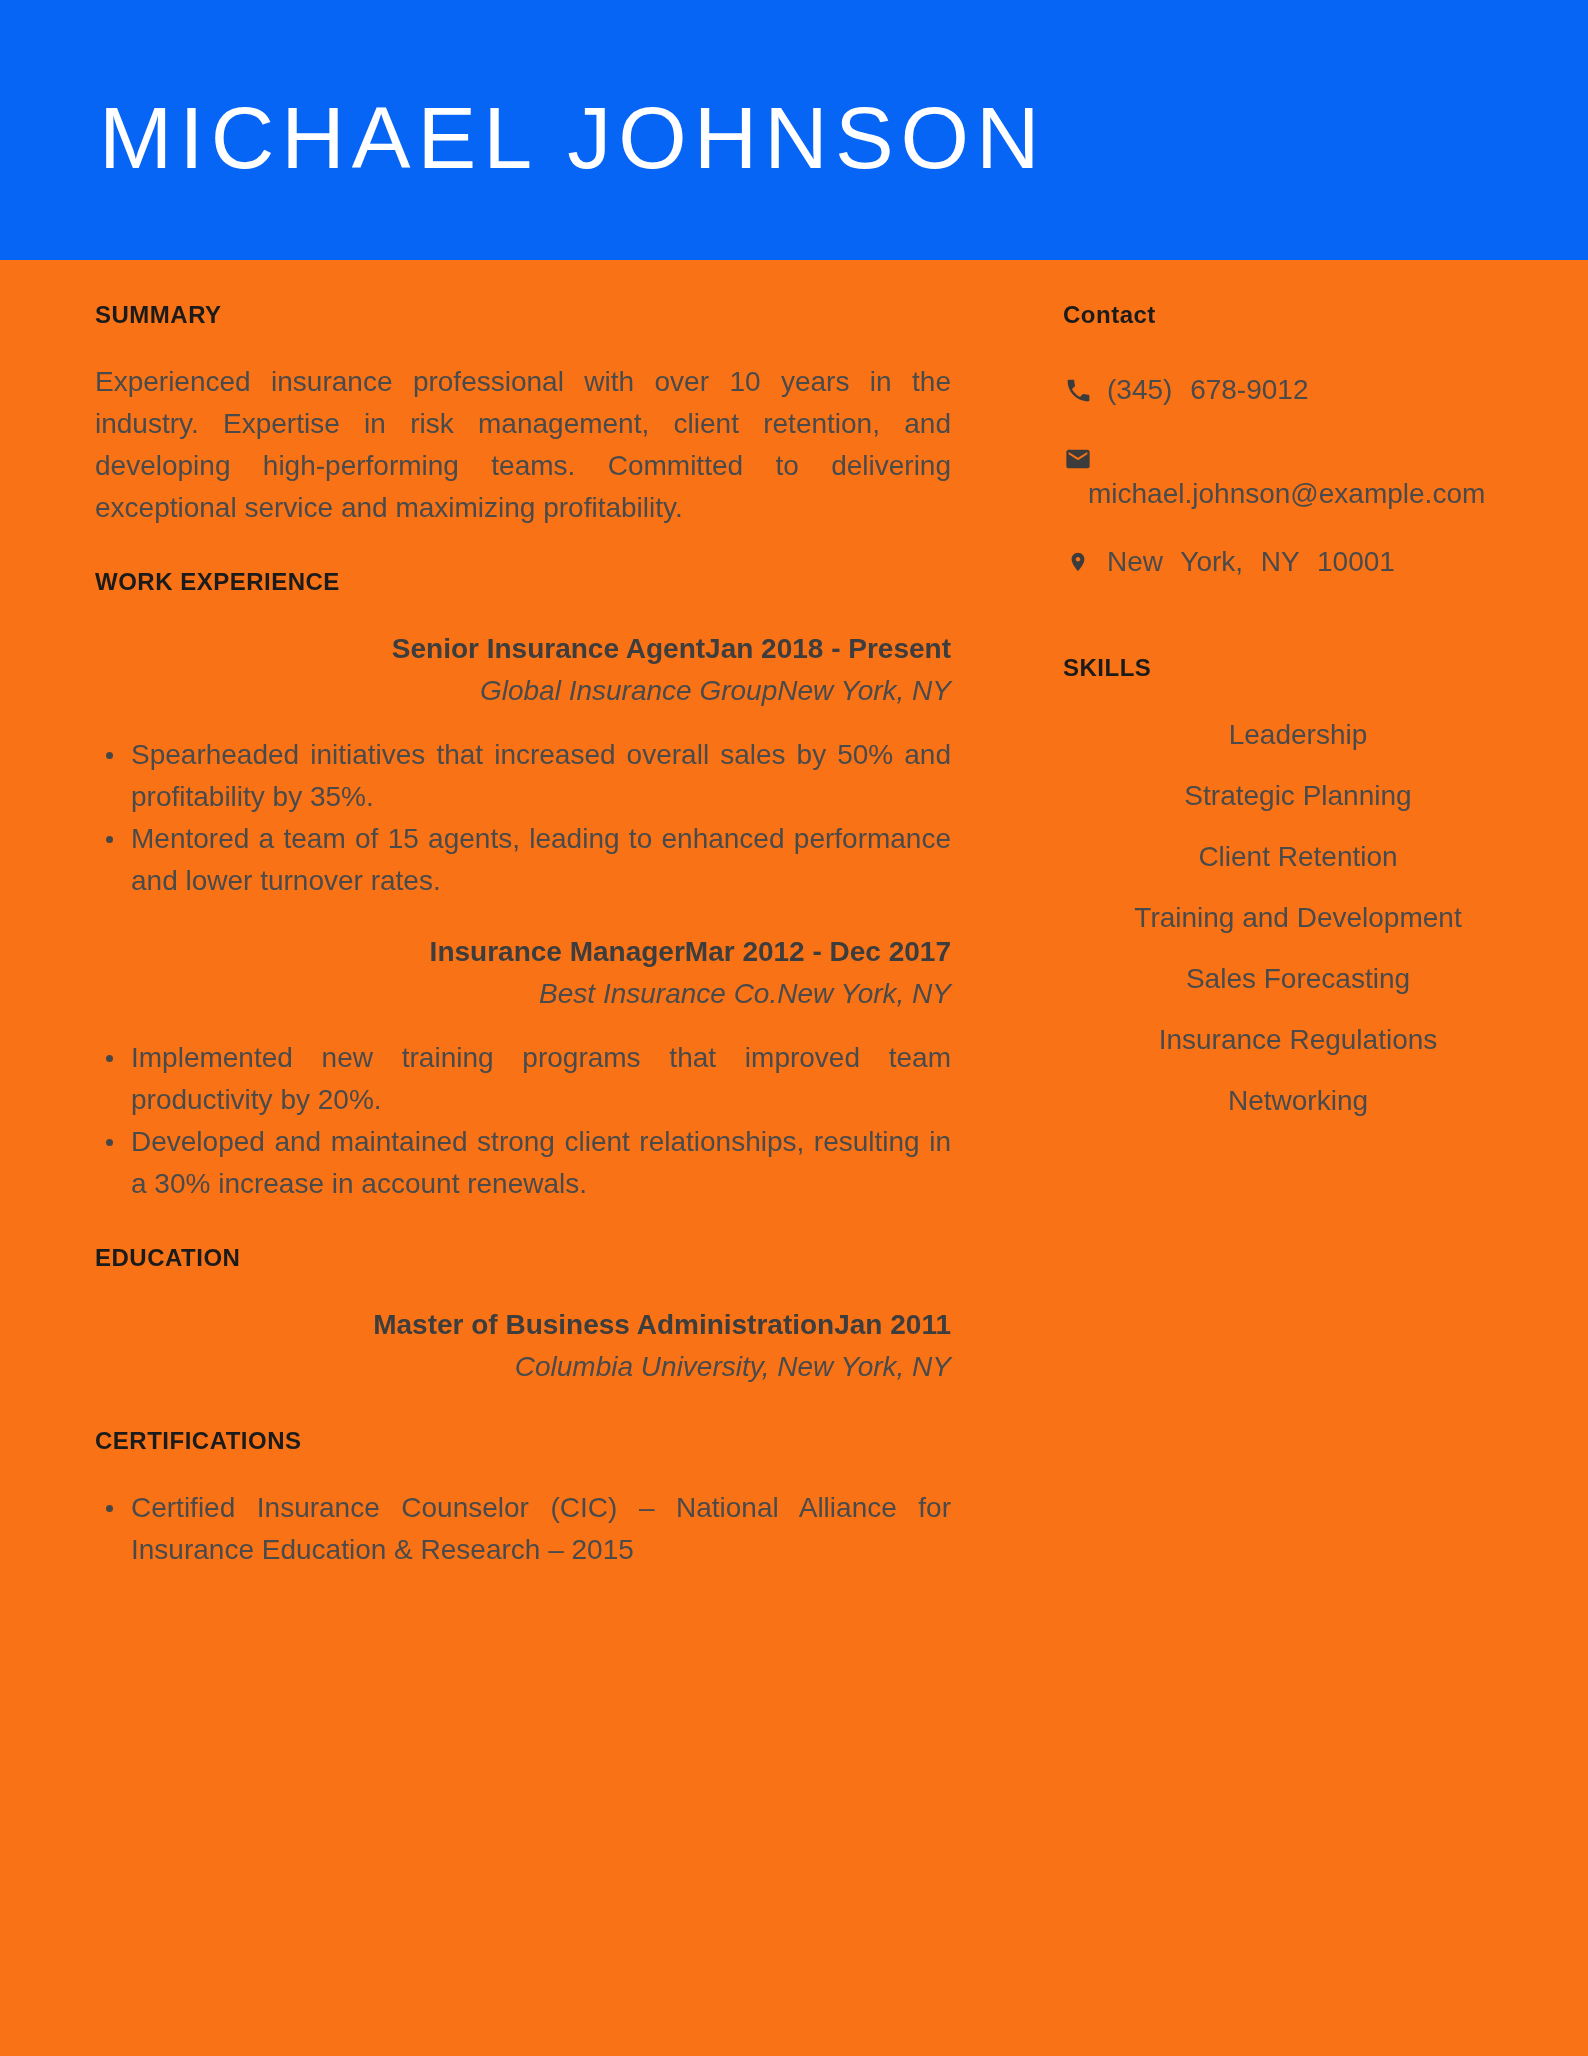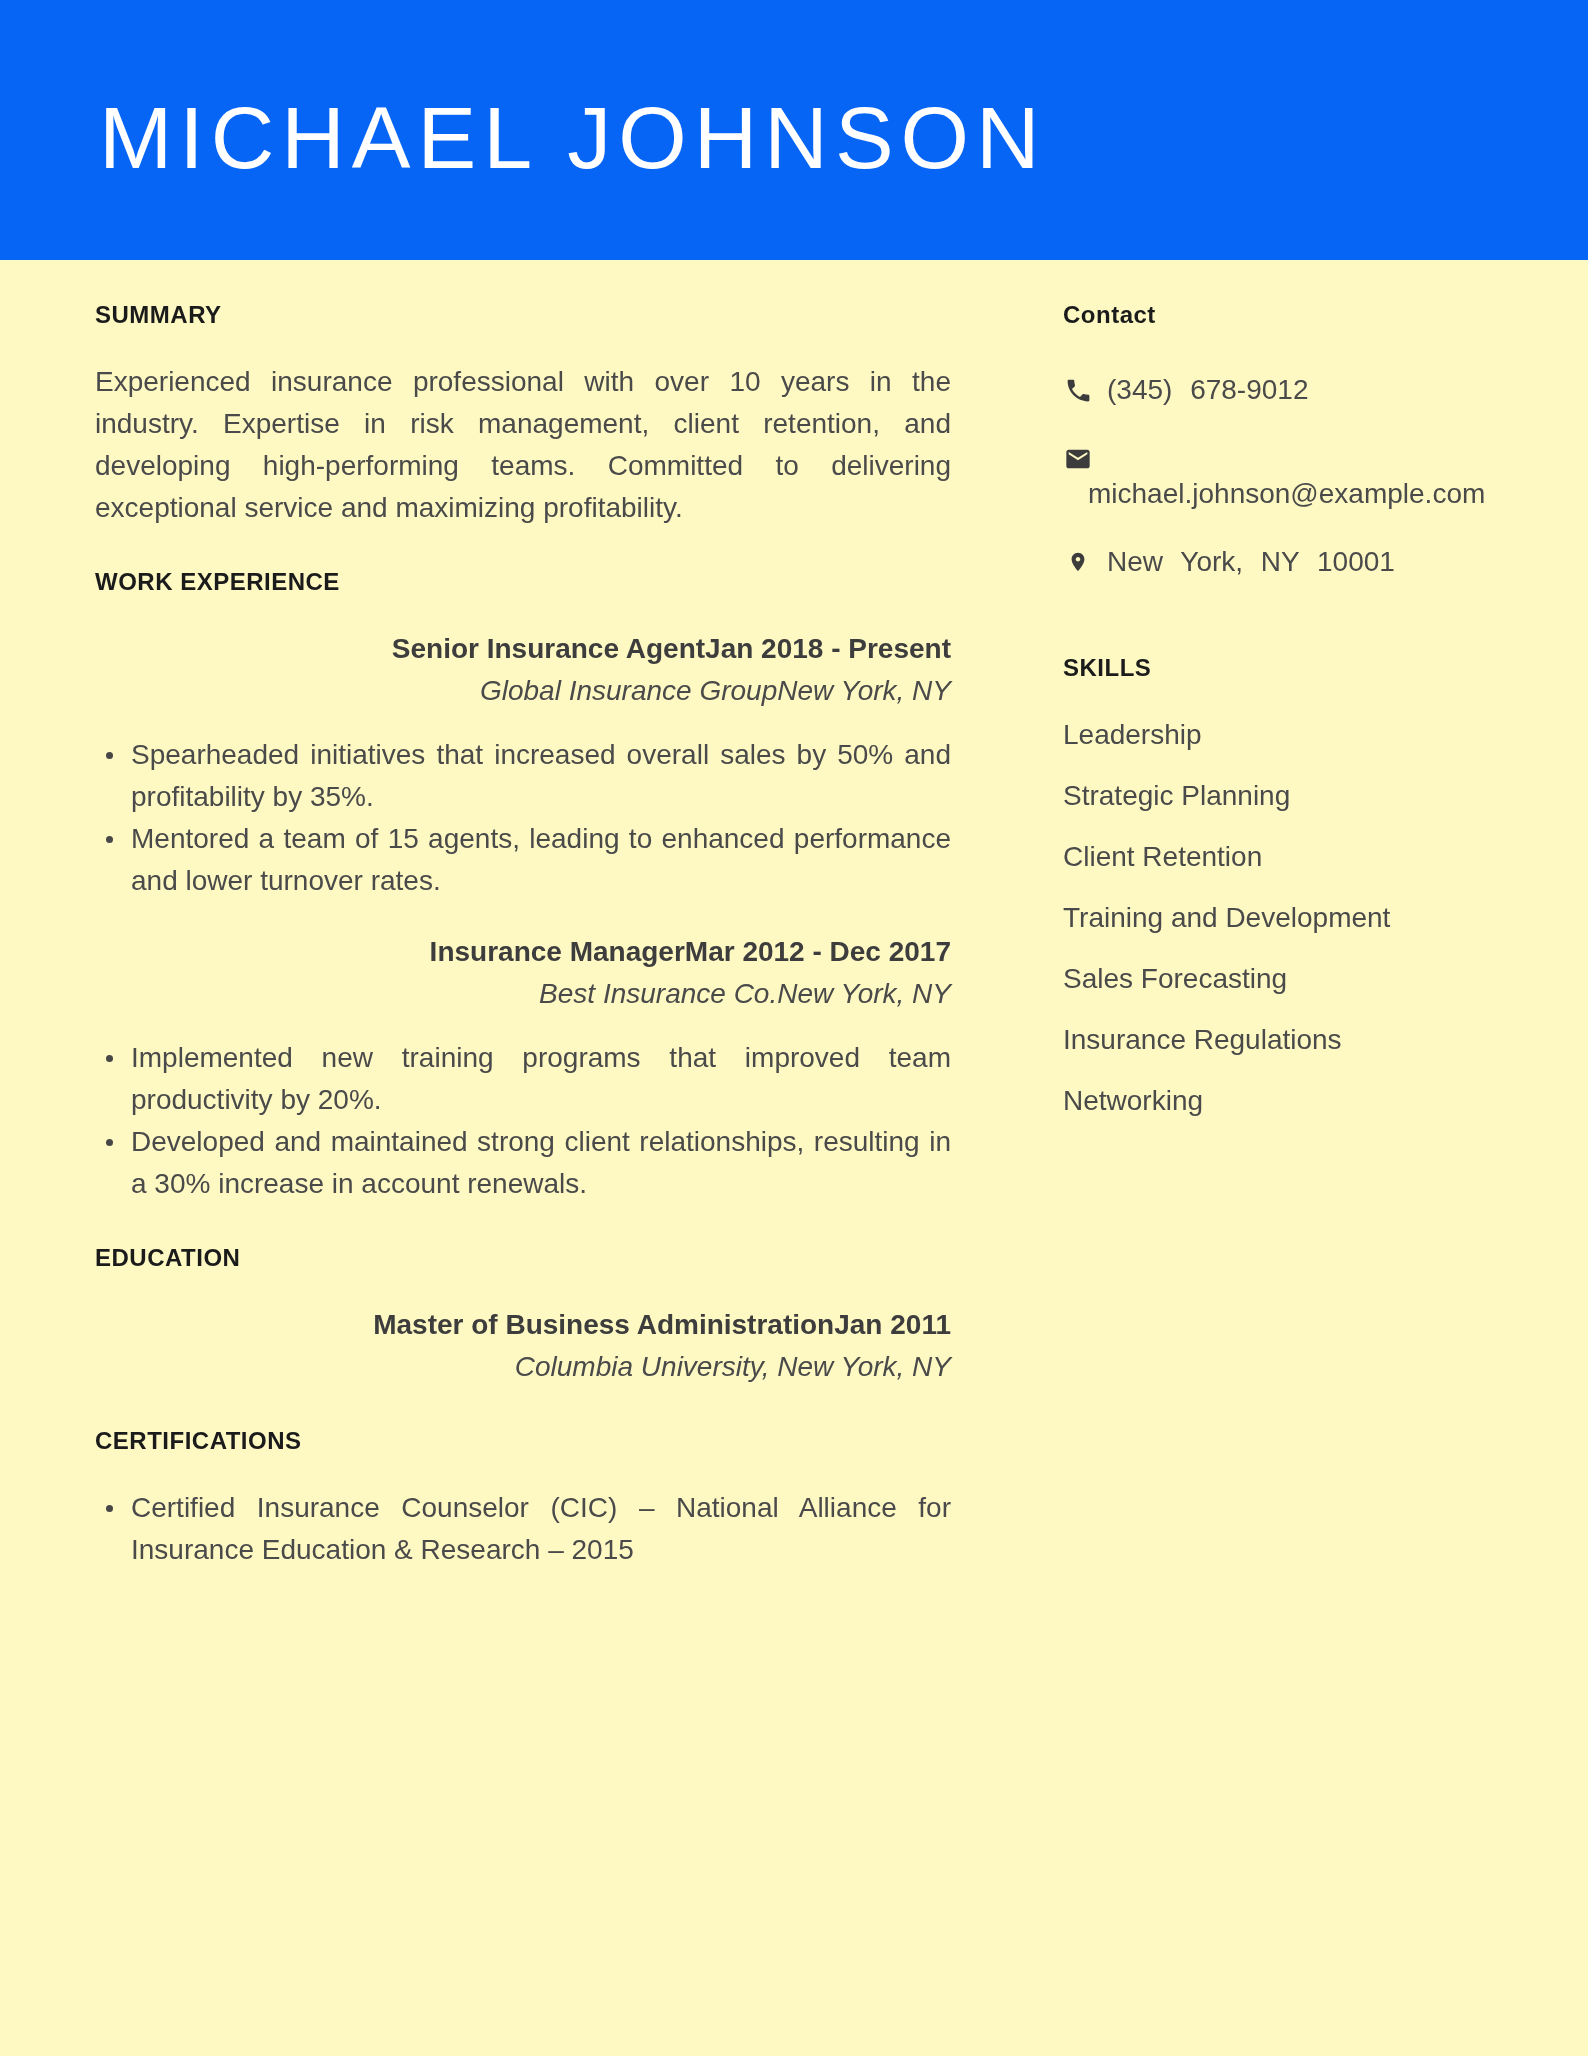--- a/index.html
+++ b/index.html
@@ -1,20 +1,20 @@
 <!DOCTYPE html>
 <html><head>
 <meta charset="utf-8">
 <style>
   html, body { margin: 0; padding: 0; background: #ffffff; }
   .page {
     position: relative;
     width: 1588px;
     height: 2056px;
-    background: #fef9c3;
+    background: #f97316;
     font-family: "Liberation Sans", sans-serif;
     overflow: hidden;
     box-sizing: border-box;
   }
   
   .banner {
     height: 260px;
     background: #0765f6;
     display: flex;
     align-items: center;
@@ -119,22 +119,23 @@
     align-items: center;
   }
   .cicon svg { display: block; fill: #3c3c3c; }
   .spaced { word-spacing: 10px; }
   .email-text { padding-left: 25px; margin-top: 0; }
   .contact-item.location-row { margin-top: 26px; }
   
   .skills-section { margin-top: 65px; }
   ul.skills {
     list-style: none;
-    margin: 0;
+    margin: 16px;
     padding: 0;
+    text-align: center;
   }
   ul.skills li {
     font-size: 28px;
     line-height: 42px;
     color: #4a4a4a;
     margin-bottom: 19px;
   }
   ul.skills li:last-child { margin-bottom: 0; }
 </style>
 </head>

